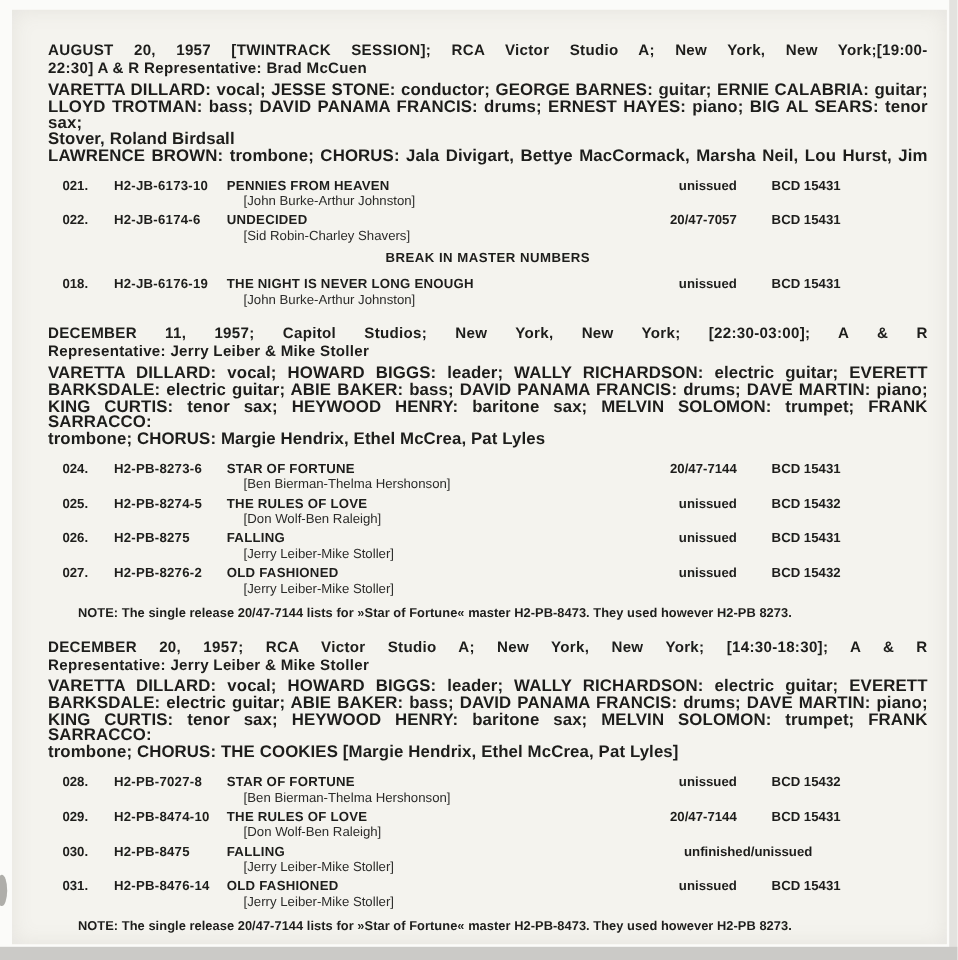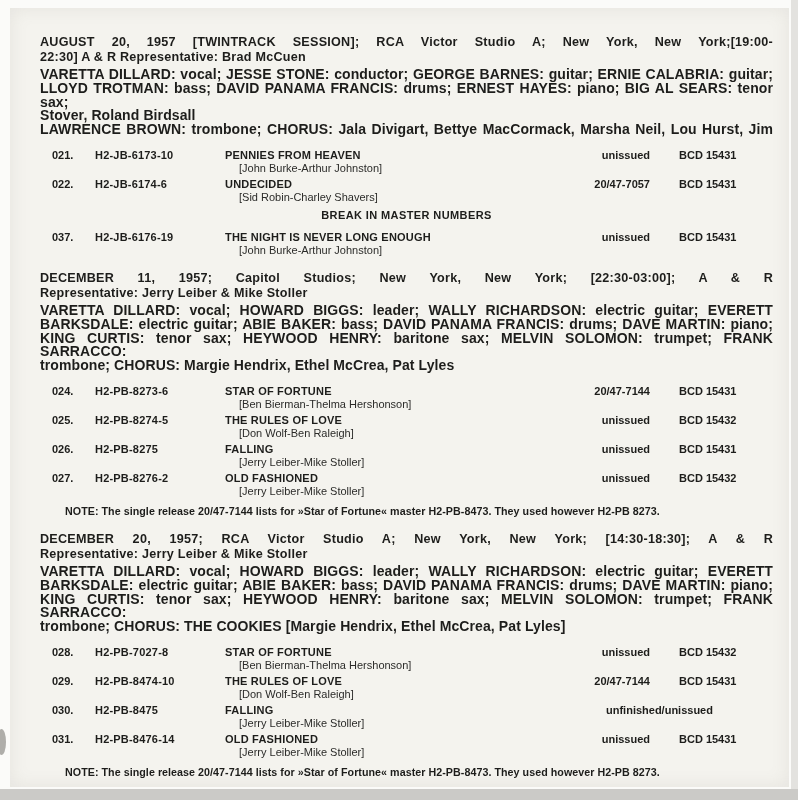--- a/index.html
+++ b/index.html
@@ -41,21 +41,21 @@
   .personnel{
     margin-top:3px;font-weight:bold;font-size:14px;line-height:13.8px;letter-spacing:0.1px;
   }
   .pline.just{text-align:justify;text-align-last:justify;}
   .tracks{margin-top:12px;}
   .track-row{
     display:flex;align-items:flex-start;
     font-size:11px;line-height:13px;margin-bottom:3px;
   }
   .t-num{width:43px;margin-left:12px;font-weight:bold;flex:none;}
-  .t-master{width:130px;font-weight:bold;flex:none;letter-spacing:0.2px;}
+  .t-master{width:94px;font-weight:bold;flex:none;letter-spacing:0.2px;}
   .t-main{width:335px;flex:none;}
   .t-title{display:block;font-weight:bold;letter-spacing:0.2px;}
   .t-composer{display:block;font-weight:normal;padding-left:14px;color:#2b2b29;}
   .t-release{width:90px;flex:none;text-align:right;font-weight:bold;margin-right:29px;}
   .t-release.wide{width:186px;margin-right:0;text-align:left;padding-left:46px;}
   .t-bcd{width:68px;flex:none;font-weight:bold;}
   .break-row{
     text-align:center;font-weight:bold;font-size:11px;line-height:13px;
     letter-spacing:0.4px;margin:5px 0 9px 0;
   }
@@ -101,21 +101,21 @@
         <span class="t-master">H2-JB-6174-6</span>
         <span class="t-main">
           <span class="t-title">UNDECIDED</span>
           <span class="t-composer">[Sid Robin-Charley Shavers]</span>
         </span>
         <span class="t-release">20/47-7057</span>
         <span class="t-bcd">BCD 15431</span>
       </div>
       <div class="break-row">BREAK IN MASTER NUMBERS</div>
       <div class="track-row">
-        <span class="t-num">037.</span>
+        <span class="t-num">018.</span>
         <span class="t-master">H2-JB-6176-19</span>
         <span class="t-main">
           <span class="t-title">THE NIGHT IS NEVER LONG ENOUGH</span>
           <span class="t-composer">[John Burke-Arthur Johnston]</span>
         </span>
         <span class="t-release">unissued</span>
         <span class="t-bcd">BCD 15431</span>
       </div>
     </div>
   </section>

